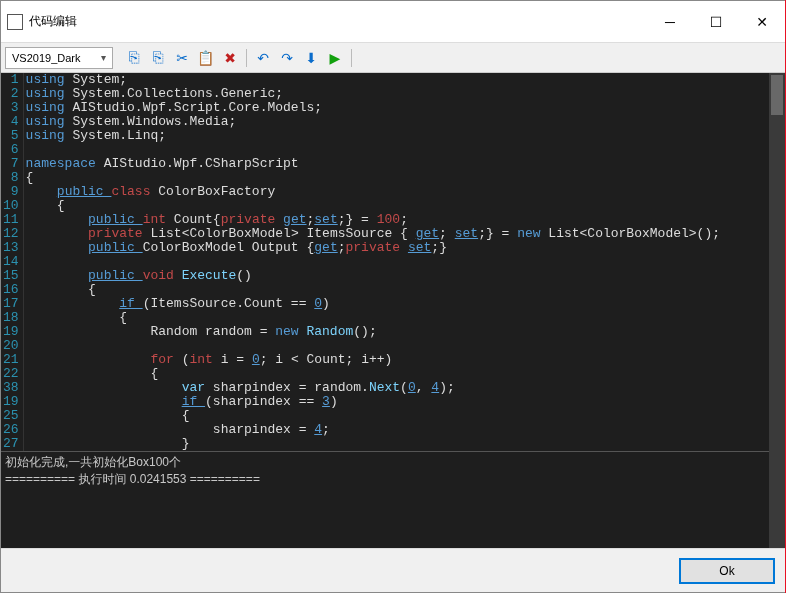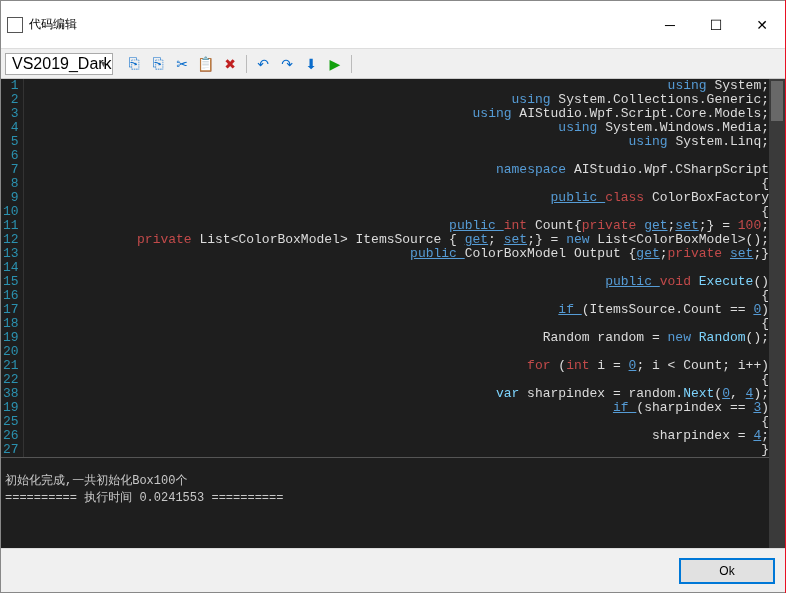--- a/index.html
+++ b/index.html
@@ -9,21 +9,21 @@
       background: #f0f0f0;
       width: 786px;
       height: 593px;
       display: flex;
       flex-direction: column;
       border: 1px solid #888;
       overflow: hidden;
     }
     
     .title-bar {
-      height: 48px;
+      height: 42px;
       background: #fff;
       border-bottom: 1px solid #ddd;
       display: flex;
       align-items: center;
       padding: 0 0 0 6px;
     }
     .title-bar .app-icon {
       width: 16px;
       height: 16px;
       border: 1px solid #555;
@@ -53,21 +53,21 @@
       align-items: center;
       padding: 2px 4px;
       gap: 2px;
     }
     .theme-select {
       width: 108px;
       height: 22px;
       background: #fff;
       border: 1px solid #aaa;
       padding: 0 20px 0 6px;
-      font-size: 16px;
+      font-size: 11px;
       display: flex;
       align-items: center;
       position: relative;
     }
     .theme-select::after {
       content: "▾";
       position: absolute;
       right: 6px;
       color: #555;
       font-size: 10px;
@@ -121,36 +121,35 @@
       flex-shrink: 0;
       min-width: 22px;
     }
     .gutter > div { height: 14px; }
     .code {
       flex: 1;
       padding-left: 2px;
       white-space: pre;
       color: #dcdcdc;
       overflow: hidden;
-      text-align: right;
     }
     .code .line { height: 14px; }
     
     .kw { color: #569cd6; }
     .kw-pub { color: #569cd6; text-decoration: underline; }
     .kw-class { color: #c24a4a; }
     .kw-priv { color: #c24a4a;}
     .method { color: #7dd3fc;}
     
     .output-pane {
       background: #1e1e1e;
       color: #c8c8c8;
-      font-family: Liberation Mono, monospace;
-      font-size: 12px;
-      padding: 14px 4px;
+      font-family: Liberation Sans, sans-serif;
+      font-size: 12px;
+      padding: 2px 4px;
       border-top: 1px solid #555;
       min-height: 120px;
     }
     
     .vscroll {
       width: 16px;
       background: #3a3a3a;
       position: relative;
       flex-shrink: 0;
     }

